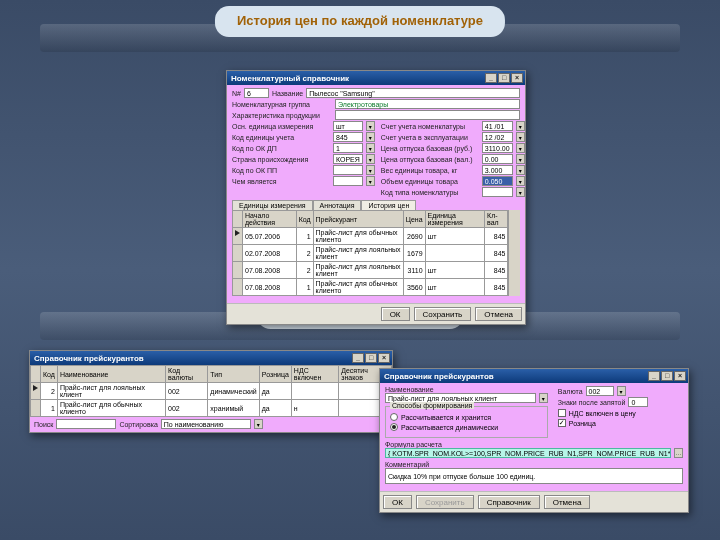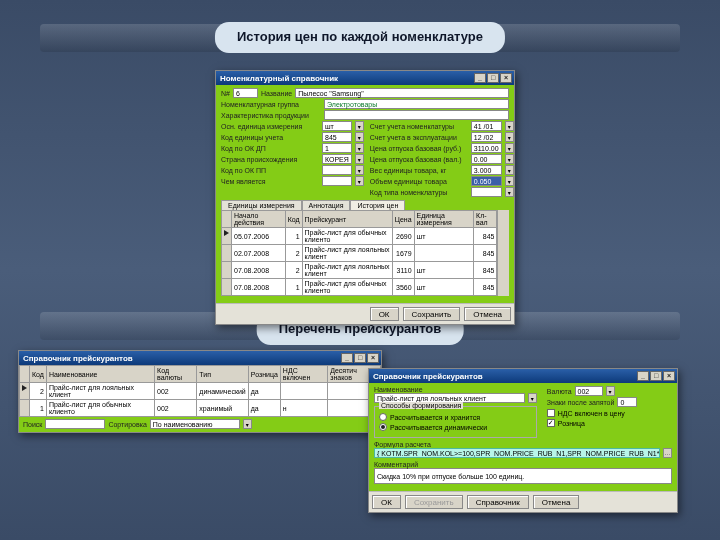--- a/index.html
+++ b/index.html
@@ -8,41 +8,41 @@
     background: linear-gradient(180deg, #3a4b66 0%, #4a5d7a 50%, #3a4b66 100%);
     font-family: Tahoma, Arial, sans-serif;
     font-size: 7px;
     position: relative;
     overflow: hidden;
   }
   .ribbon {
     position: absolute;
     left: 50%; transform: translateX(-50%);
     background: #d8e4ef;
-    color: #0f172a;
+    color: #a16207;
     font-weight: bold;
     font-size: 13px;
     text-align: left;
     padding: 8px 22px;
     border-radius: 14px;
     line-height: 1.15;
-    margin-top: 16px;
   }
   .ribbon-line {
     position: absolute;
     height: 28px;
     left: 40px; right: 40px;
     background: linear-gradient(180deg, rgba(255,255,255,.15), rgba(0,0,0,.12));
     border-radius: 4px;
   }
   .win {
     position: absolute;
-    background: #84cc16;
+    background: #f0abfc;
     border: 1px solid #888;
     box-shadow: 2px 3px 8px rgba(0,0,0,.5);
+    margin-left: 11px;
   }
   .titlebar {
     background: linear-gradient(180deg, #2a5fa8, #0d3a7a);
     color: #fff;
     height: 14px;
     display: flex; align-items: center; justify-content: space-between;
     padding: 0 2px 0 4px;
     font-size: 8px;
     font-weight: bold;
   }

